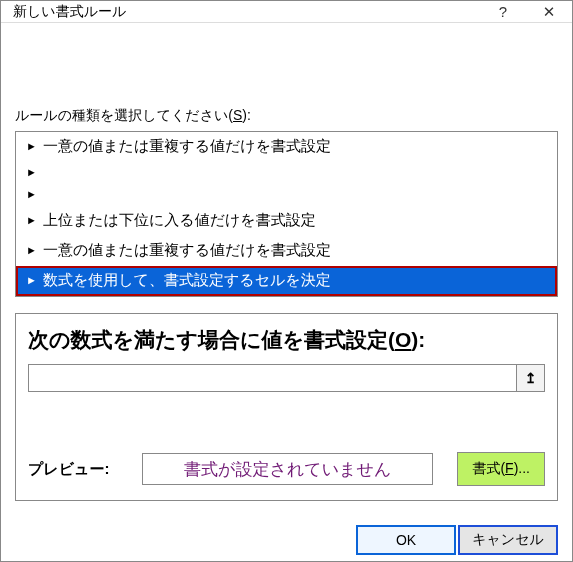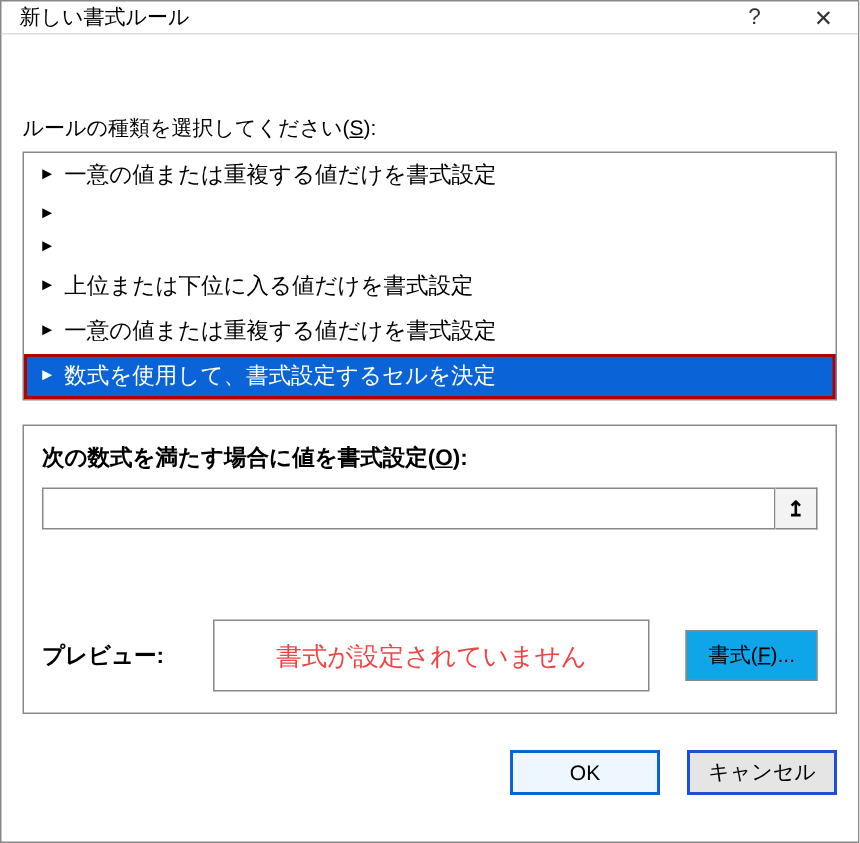--- a/index.html
+++ b/index.html
@@ -82,21 +82,21 @@
     color: #fff;
     outline: 2px solid #b00000;
     outline-offset: -2px;
   }
   .edit-panel {
     border: 1px solid #888;
     padding: 12px 12px 14px 12px;
     margin-bottom: 14px;
   }
   .edit-label {
-    font-size: 15px;
+    font-size: 21px;
     font-weight: bold;
     margin-bottom: 10px;
   }
   .formula-row {
     display: flex;
     gap: 0;
   }
   .formula-input {
     flex: 1;
     height: 28px;
@@ -123,42 +123,42 @@
     gap: 24px;
     margin-top: 60px;
   }
   .preview-label {
     font-size: 15px;
     font-weight: bold;
     width: 90px;
   }
   .preview-box {
     flex: 1;
-    height: 48px;
+    height: 32px;
     border: 1px solid #888;
     display: flex;
     align-items: center;
     justify-content: center;
     font-size: 17px;
-    color: #ef4444;
+    color: #701a75;
     background: #fff;
   }
   .format-btn {
     height: 34px;
     padding: 0 14px;
     border: 1px solid #888;
-    background: #0ea5e9;
+    background: #bef264;
     font-size: 14px;
     cursor: pointer;
   }
   .footer {
     display: flex;
     justify-content: flex-end;
-    gap: 18px;
-    padding: 10px 14px 31px 14px;
+    gap: 2px;
+    padding: 10px 14px 6px 14px;
   }
   .footer-btn {
     width: 100px;
     height: 30px;
     border: 2px solid #1d4ed8;
     background: #e5e5e5;
     font-size: 14px;
     cursor: pointer;
   }
   .footer-btn.primary {

